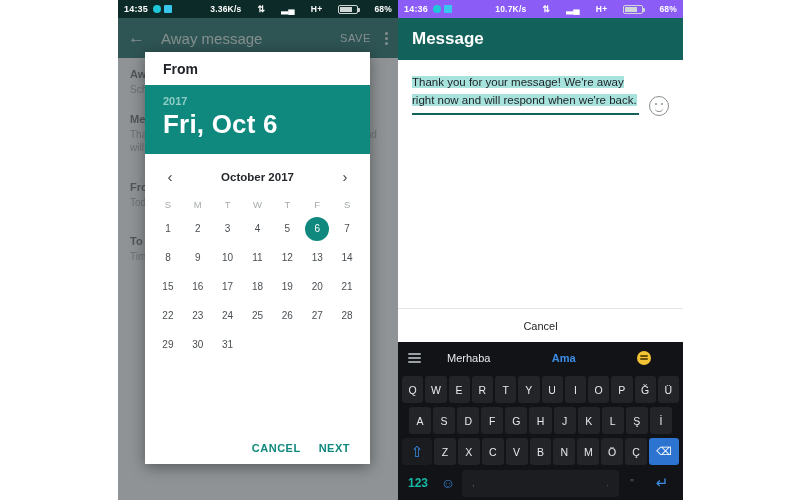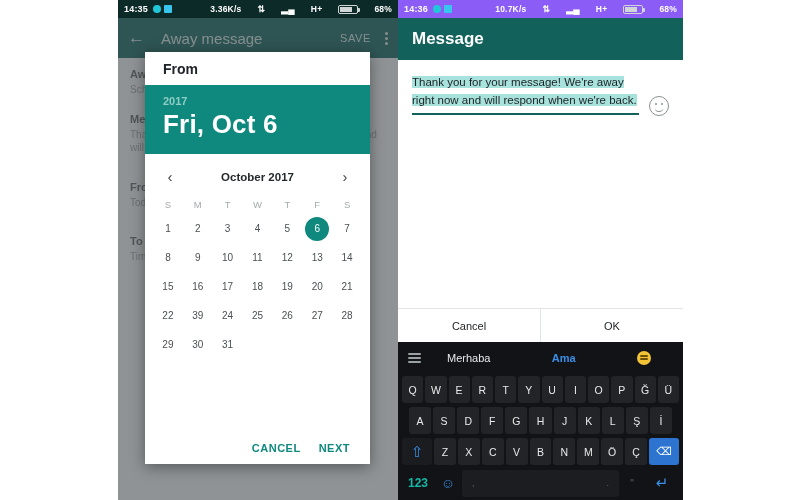--- a/index.html
+++ b/index.html
@@ -247,21 +247,21 @@
           <div class="cal-cell">13</div>
           <div class="cal-cell">14</div>
           <div class="cal-cell">15</div>
           <div class="cal-cell">16</div>
           <div class="cal-cell">17</div>
           <div class="cal-cell">18</div>
           <div class="cal-cell">19</div>
           <div class="cal-cell">20</div>
           <div class="cal-cell">21</div>
           <div class="cal-cell">22</div>
-          <div class="cal-cell">39</div>
+          <div class="cal-cell">23</div>
           <div class="cal-cell">24</div>
           <div class="cal-cell">25</div>
           <div class="cal-cell">26</div>
           <div class="cal-cell">27</div>
           <div class="cal-cell">28</div>
           <div class="cal-cell">29</div>
           <div class="cal-cell">30</div>
           <div class="cal-cell">31</div>
         </div>
       <div class="dlg-actions">
@@ -296,21 +296,20 @@
     <div class="msg-area">
       <div class="msg-field">
         <div class="msg-text"><span class="hl">Thank you for your message! We're away right now and will respond when we're back.</span></div>
         <div class="msg-underline"></div>
       </div>
       <div class="emoji-btn"></div>
     </div>
 
     <div class="dlg-btnrow">
       <div>Cancel</div>
-      <div>OK</div>
     </div>
 
     <div class="keyboard">
       <div class="kb-sugg">
         <span class="kb-ham">
             <i></i>
             <i></i>
             <i></i>
           </span>
         <span class="s1">Merhaba</span>

